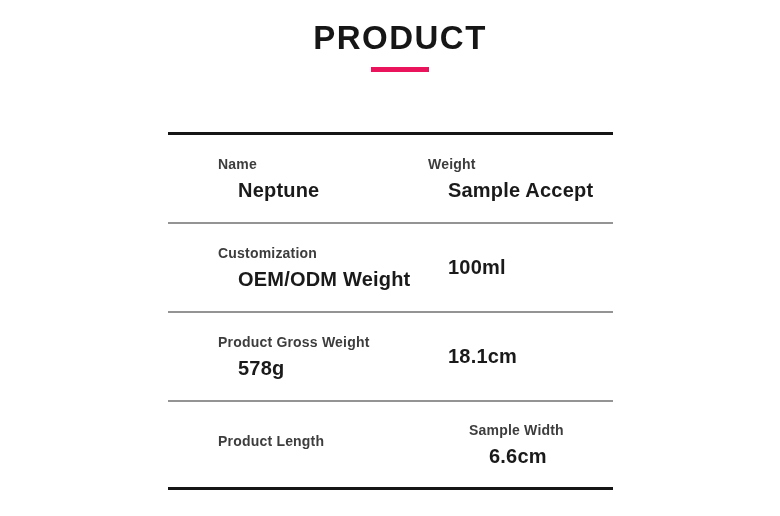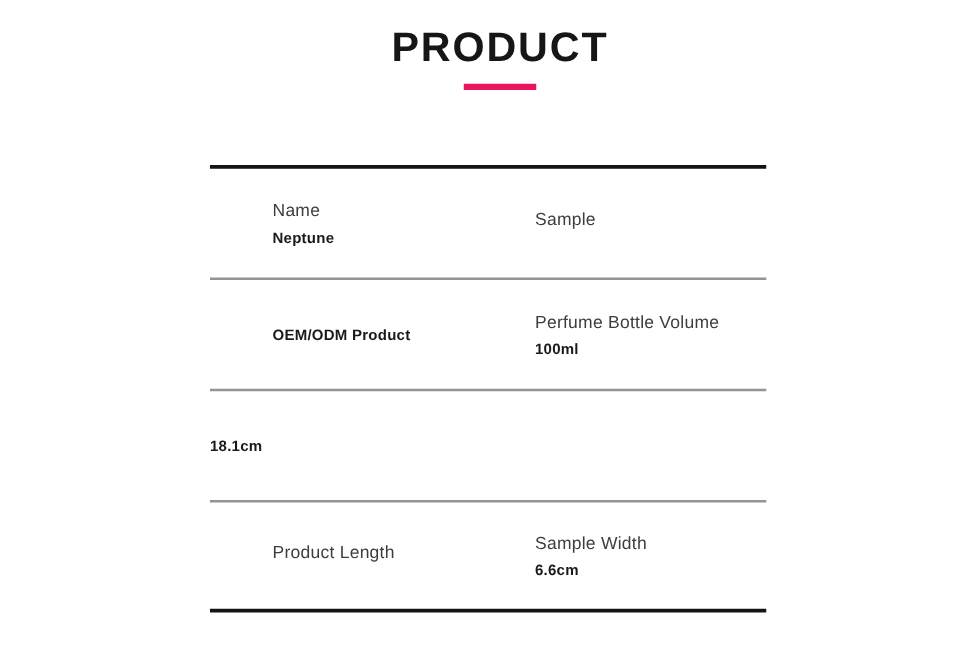--- a/index.html
+++ b/index.html
@@ -42,69 +42,77 @@
   .spec-row {
     display: grid;
     grid-template-columns: 260px 1fr;
     align-items: center;
     height: 87px;
     border-bottom: 2px solid #949494;
   }
   .spec-row:last-child {
     border-bottom: none;
     height: 85px;
+    gap: 41px;
   }
   .spec-cell { padding-left: 50px; }
   .spec-cell.col2 { padding-left: 0; }
   .spec-label {
     font-size: 14px;
     color: #3d3d3d;
     letter-spacing: 0.2px;
     margin-bottom: 7px;
+    font-weight: bold;
   }
   .spec-value {
-    font-size: 12px;
+    font-size: 20px;
     font-weight: bold;
     color: #1a1a1a;
     letter-spacing: 0.2px;
+    margin-left: 20px;
   }
 </style>
 </head>
 <body>
 
 <div class="page">
 
   <div class="title-block">
     <div class="title-line">PRODUCT</div>
     <div class="accent-bar" style="background: rgb(233, 20, 91);"></div>
   </div>
 
   <div class="spec-table">
 
     <div class="spec-row">
       <div class="spec-cell col1">
         <div class="spec-label">Name</div>
         <div class="spec-value">Neptune</div>
       </div>
       <div class="spec-cell col2">
-        <div class="spec-label">Sample</div>
+        <div class="spec-label">Weight</div>
+        <div class="spec-value">Sample Accept</div>
       </div>
     </div>
 
     <div class="spec-row">
       <div class="spec-cell col1">
-        <div class="spec-value">OEM/ODM Product</div>
+        <div class="spec-label">Customization</div>
+        <div class="spec-value">OEM/ODM Weight</div>
       </div>
       <div class="spec-cell col2">
-        <div class="spec-label">Perfume Bottle Volume</div>
         <div class="spec-value">100ml</div>
       </div>
     </div>
 
     <div class="spec-row">
+      <div class="spec-cell col1">
+        <div class="spec-label">Product Gross Weight</div>
+        <div class="spec-value">578g</div>
+      </div>
       <div class="spec-cell col2">
         <div class="spec-value">18.1cm</div>
       </div>
     </div>
 
     <div class="spec-row">
       <div class="spec-cell col1">
         <div class="spec-label">Product Length</div>
       </div>
       <div class="spec-cell col2">

